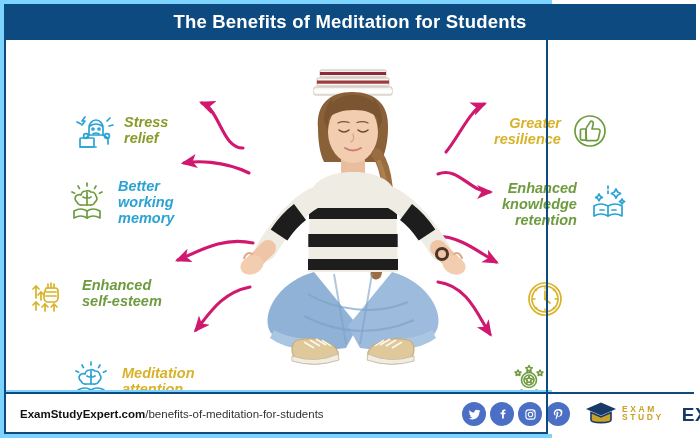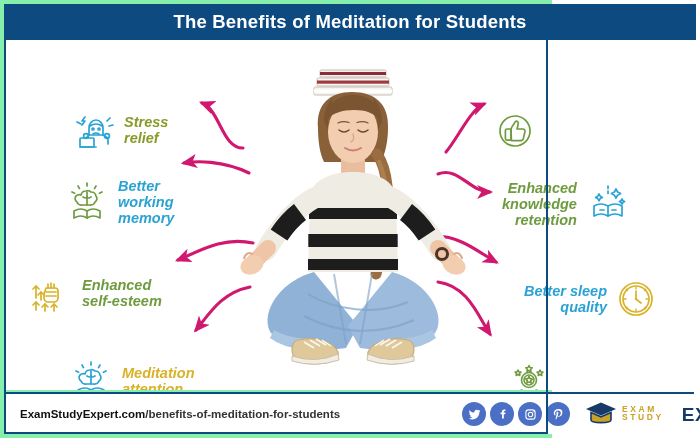--- a/index.html
+++ b/index.html
@@ -3,21 +3,21 @@
 <meta charset="utf-8">
 <style>
   html,body{margin:0;padding:0;}
   body{
     width:700px;height:438px;overflow:hidden;
     background:#ffffff;
     font-family:"Liberation Sans", sans-serif;
   }
   .poster{
     position:relative;width:552px;height:438px;
-    background:#86efac;box-sizing:border-box;
+    background:#7dd3fc;box-sizing:border-box;
   }
   
   .frame-border{
     position:absolute;left:4px;top:4px;right:4px;bottom:4px;
     border:2px solid #0d4a80;box-sizing:border-box;pointer-events:none;
   }
   
   .header{
     position:absolute;left:4px;top:4px;width:692px;height:36px;
     background:#0d4a80;
@@ -38,21 +38,21 @@
     position:absolute;left:6px;top:392px;width:688px;height:42px;
     border-top:2px solid #0d4a80;
     box-sizing:border-box;background:#fff;
     display:flex;align-items:center;
   }
   .footer-url{
     position:absolute;left:14px;top:50%;transform:translateY(-50%);
     font-size:11.5px;white-space:nowrap;color:#1b1b1b;
   }
   .footer-url .u-bold{font-weight:bold;color:#111;text-align:right;}
-  .footer-url .u-path{font-weight:bold;color:#333;margin-top:36px;}
+  .footer-url .u-path{font-weight:normal;color:#333;margin-top:36px;}
   .social{
     position:absolute;left:456px;top:50%;transform:translateY(-50%);
     display:flex;gap:4px;align-items:center;
   }
   .soc{
     width:24px;height:24px;border-radius:50%;
     background:#4a6fc4;display:flex;align-items:center;justify-content:center;
   }
   .soc svg{display:block;}
   .logo{
@@ -320,20 +320,22 @@
     </div>
 
     <div class="benefit right" id="b-resilience">
       <span class="b-icon">
         <svg width="42" height="42" viewBox="0 0 42 42" fill="none" stroke="#6f9b3f" stroke-width="1.7" stroke-linecap="round" stroke-linejoin="round">
           <circle cx="21" cy="21" r="15"></circle>
           <path d="M17,20 c0,-4 3,-5 4,-8 c2,-2 4,0 3,3 l-1,4 h6 a2,2 0 0 1 2,2.4 l-1.6,7 a3,3 0 0 1 -3,2.2 h-9 z"></path>
           <path d="M17,19 h-4 a1.6,1.6 0 0 0 -1.6,1.6 v8 a1.6,1.6 0 0 0 1.6,1.6 h4 z"></path>
         </svg>
       </span>
+      <span class="b-label" style="color:#d8b229">Greater
+resilience</span>
     </div>
 
     <div class="benefit right" id="b-knowledge">
       <span class="b-icon">
         <svg width="46" height="44" viewBox="0 0 46 44" fill="none" stroke="#2aa3d4" stroke-width="1.7" stroke-linecap="round" stroke-linejoin="round">
           <path d="M9,24 q7,-4 14,0 q7,-4 14,0 v10 q-7,-4 -14,0 q-7,-4 -14,0 z"></path>
           <path d="M23,24 v10"></path>
           <path d="M15,28 h4"></path>
             <path d="M27,28 h4"></path>
           <path d="M23,4 v8" stroke-dasharray="2.4 2.6"></path>
@@ -360,22 +362,20 @@
               <path d="M21,31 v2"></path>
               <path d="M9,21 h2"></path>
               <path d="M31,21 h2"></path>
             <path d="M29.5,12.5 l1.4,-1.4"></path>
               <path d="M11.1,30.9 l1.4,-1.4"></path>
             <path d="M12.5,12.5 l-1.4,-1.4"></path>
               <path d="M30.9,30.9 l-1.4,-1.4"></path>
           </g>
         </svg>
       </span>
-      <span class="b-label" style="color:#2aa3d4">Better sleep
-quality</span>
     </div>
 
     <div class="benefit right" id="b-mental">
       <span class="b-icon">
         <svg width="46" height="44" viewBox="0 0 46 44" fill="none" stroke="#6f9b3f" stroke-width="1.6" stroke-linecap="round" stroke-linejoin="round">
           <circle cx="23" cy="18" r="7.5"></circle>
           <circle cx="23" cy="18" r="5"></circle>
           <path d="M23,14.4 l1.1,2.2 l2.4,.35 l-1.75,1.7 l.4,2.4 l-2.15,-1.15 l-2.15,1.15 l.4,-2.4 l-1.75,-1.7 l2.4,-.35 z"></path>
           <path d="M23,3.5 l1,2 l2.2,.3 l-1.6,1.55 l.4,2.2 l-2,-1.05 l-2,1.05 l.4,-2.2 l-1.6,-1.55 l2.2,-.3 z"></path>
           <path d="M12,8 l.9,1.8 l2,.3 l-1.45,1.4 l.35,2 l-1.8,-.95 l-1.8,.95 l.35,-2 l-1.45,-1.4 l2,-.3 z"></path>

